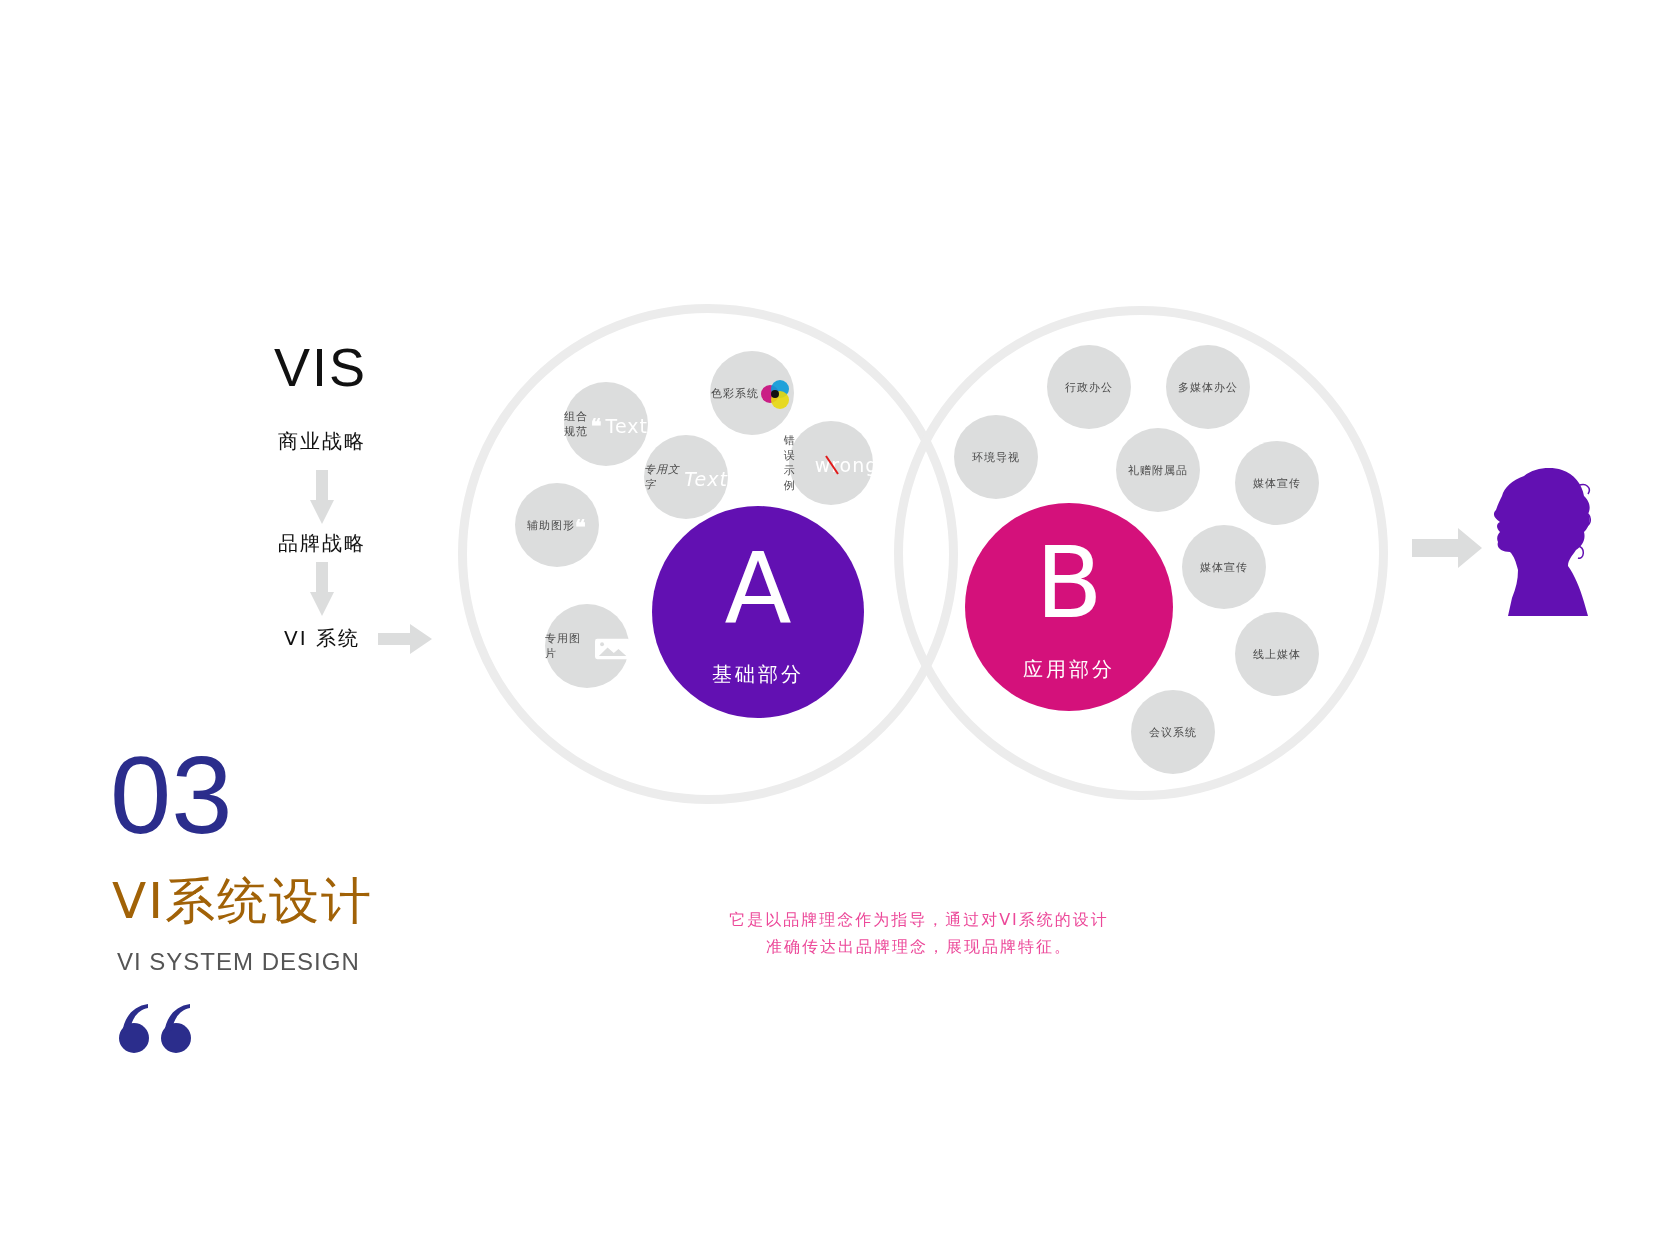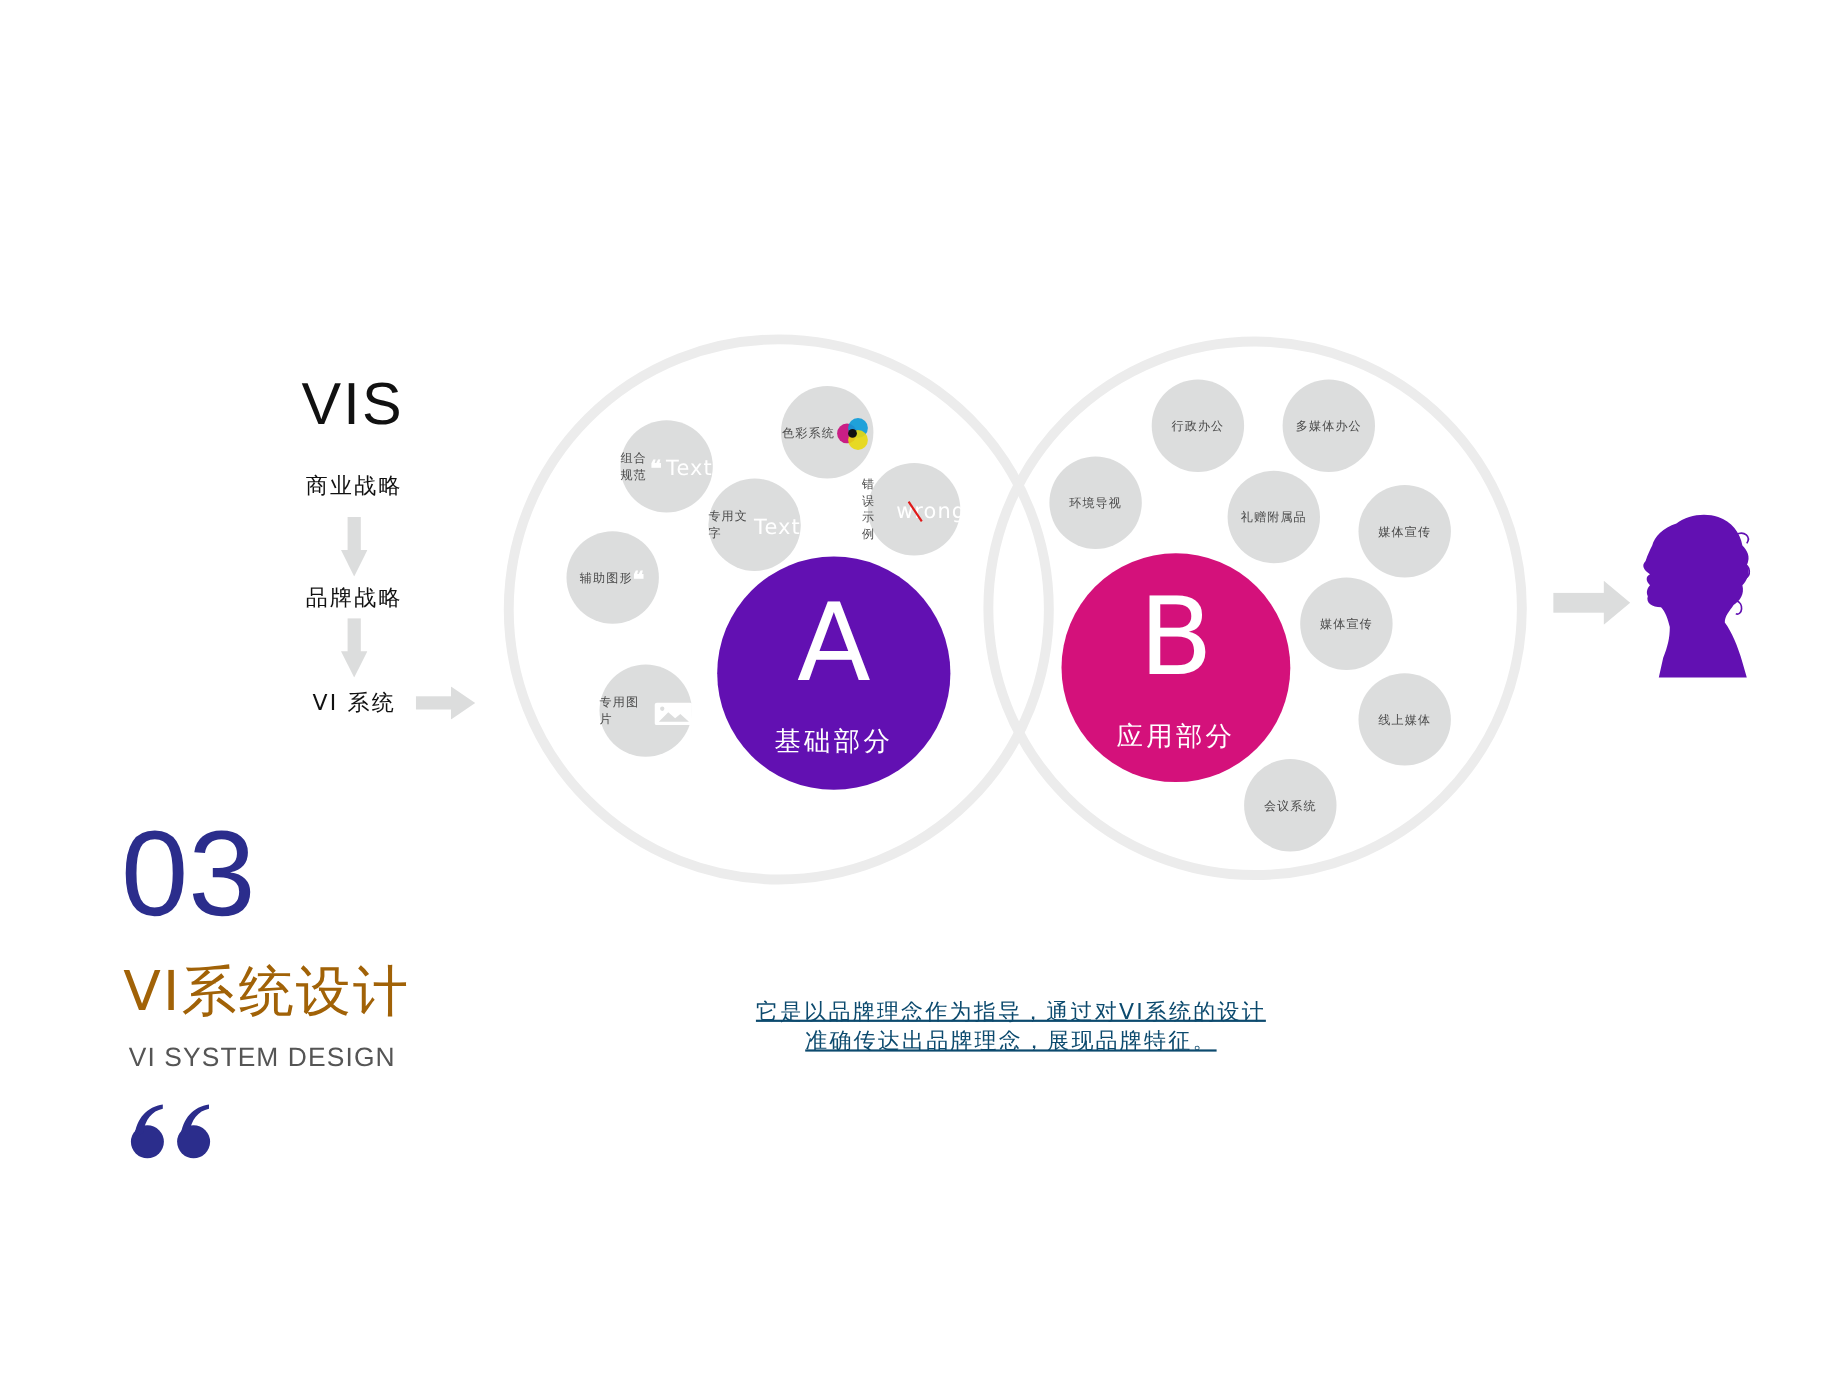--- a/index.html
+++ b/index.html
@@ -9,35 +9,35 @@
     .vis-title { left: 274px; top: 340px; font-family: "Liberation Sans", sans-serif;
                  font-size: 54px; color: #111; letter-spacing: 2px; line-height: 1; }
     .flow-step { font-size: 20px; color: #111; letter-spacing: 2px; text-align: center;
                  width: 140px; left: 252px; line-height: 1; }
     .arrow-down { width: 24px; height: 54px; }
     .arrow-right { width: 54px; height: 30px; }
     .big-ring { border: 9px solid #ececec; border-radius: 50%; box-sizing: border-box; }
     .core { border-radius: 50%; display: flex; flex-direction: column; align-items: center;
             justify-content: center; color: #fff; }
     .core .letter { font-family: "DejaVu Sans", sans-serif; font-size: 98px; line-height: 1; margin-top: 2px; }
-    .core .caption { font-size: 24px; letter-spacing: 3px; margin-top: 24px; }
+    .core .caption { font-size: 20px; letter-spacing: 3px; margin-top: 24px; }
     .bubble { width: 84px; height: 84px; border-radius: 50%; background: #dcdddd;
               display: flex; flex-direction: row; align-items: center; justify-content: center;
               color: #4a4a4a; font-size: 11px; letter-spacing: 1px; box-sizing: border-box; }
     .bubble .sub { color: #fff; font-family: "DejaVu Sans", sans-serif; font-size: 19px;
                    line-height: 1; margin-top: 4px; display: flex; align-items: center; gap: 3px; }
     .bubble .sub .q { font-family: "DejaVu Serif", serif; font-weight: bold; font-size: 20px; }
     .num { left: 110px; top: 740px; font-family: "Liberation Sans", sans-serif; font-size: 110px;
            color: #2b2d8c; line-height: 1; }
     .sec-title { left: 112px; top: 876px; font-size: 50px; color: #a16207; letter-spacing: 2px; line-height: 1; text-align: center; }
     .sec-sub { left: 117px; top: 950px; font-family: "Liberation Sans", sans-serif; font-size: 24px;
                color: #555; letter-spacing: 1px; line-height: 1; text-align: right; }
     .bigquote { left: 118px; top: 1000px; width: 80px; height: 56px; }
-    .desc { left: 619px; width: 600px; top: 906px; text-align: center; font-size: 20px;
-            color: #0c4a6e; letter-spacing: 2px; line-height: 27px; text-decoration: underline; }
+    .desc { left: 619px; width: 600px; top: 906px; text-align: center; font-size: 16px;
+            color: #ec4899; letter-spacing: 2px; line-height: 27px; }
   </style>
 </head>
 <body>
 
 <div class="abs vis-title">VIS</div>
 <div class="abs flow-step" style="top:431px">商业战略</div>
 <svg class="abs arrow-down" style="left:310px; top:470px" viewBox="0 0 24 54">
   <rect x="6" y="0" width="12" height="32" fill="#dcdddd"></rect>
     <polygon points="0,30 24,30 12,54" fill="#dcdddd"></polygon>
 </svg>
@@ -64,21 +64,21 @@
 </div>
 <div class="abs bubble" style="left:710px; top:351px;">
   <span>色彩系统</span>
   <svg width="34" height="32" viewBox="0 0 34 32" style="margin-top:4px">
     <circle cx="11" cy="15" r="9" fill="#c8137f" opacity="0.95"></circle>
     <circle cx="21" cy="10" r="9" fill="#0a9ad9" opacity="0.9"></circle>
     <circle cx="21" cy="21" r="9" fill="#e8d80e" opacity="0.9"></circle>
     <circle cx="16" cy="15" r="4" fill="#111"></circle>
   </svg>
 </div>
-<div class="abs bubble" style="left:644px; top:435px;">
+<div class="abs bubble" style="left:644px; top:435px;font-style:italic;">
   <span>专用文字</span>
   <span class="sub">Text</span>
 </div>
 <div class="abs bubble" style="left:789px; top:421px;gap:19px;">
   <span>错误示例</span>
   <span class="sub" style="position:relative">
     <span>wrong</span>
     <svg style="position:absolute; left:10px; top:-2px" width="14" height="22" viewBox="0 0 14 22">
       <line x1="1" y1="2" x2="13" y2="20" stroke="#e01a1a" stroke-width="2"></line>
     </svg>

